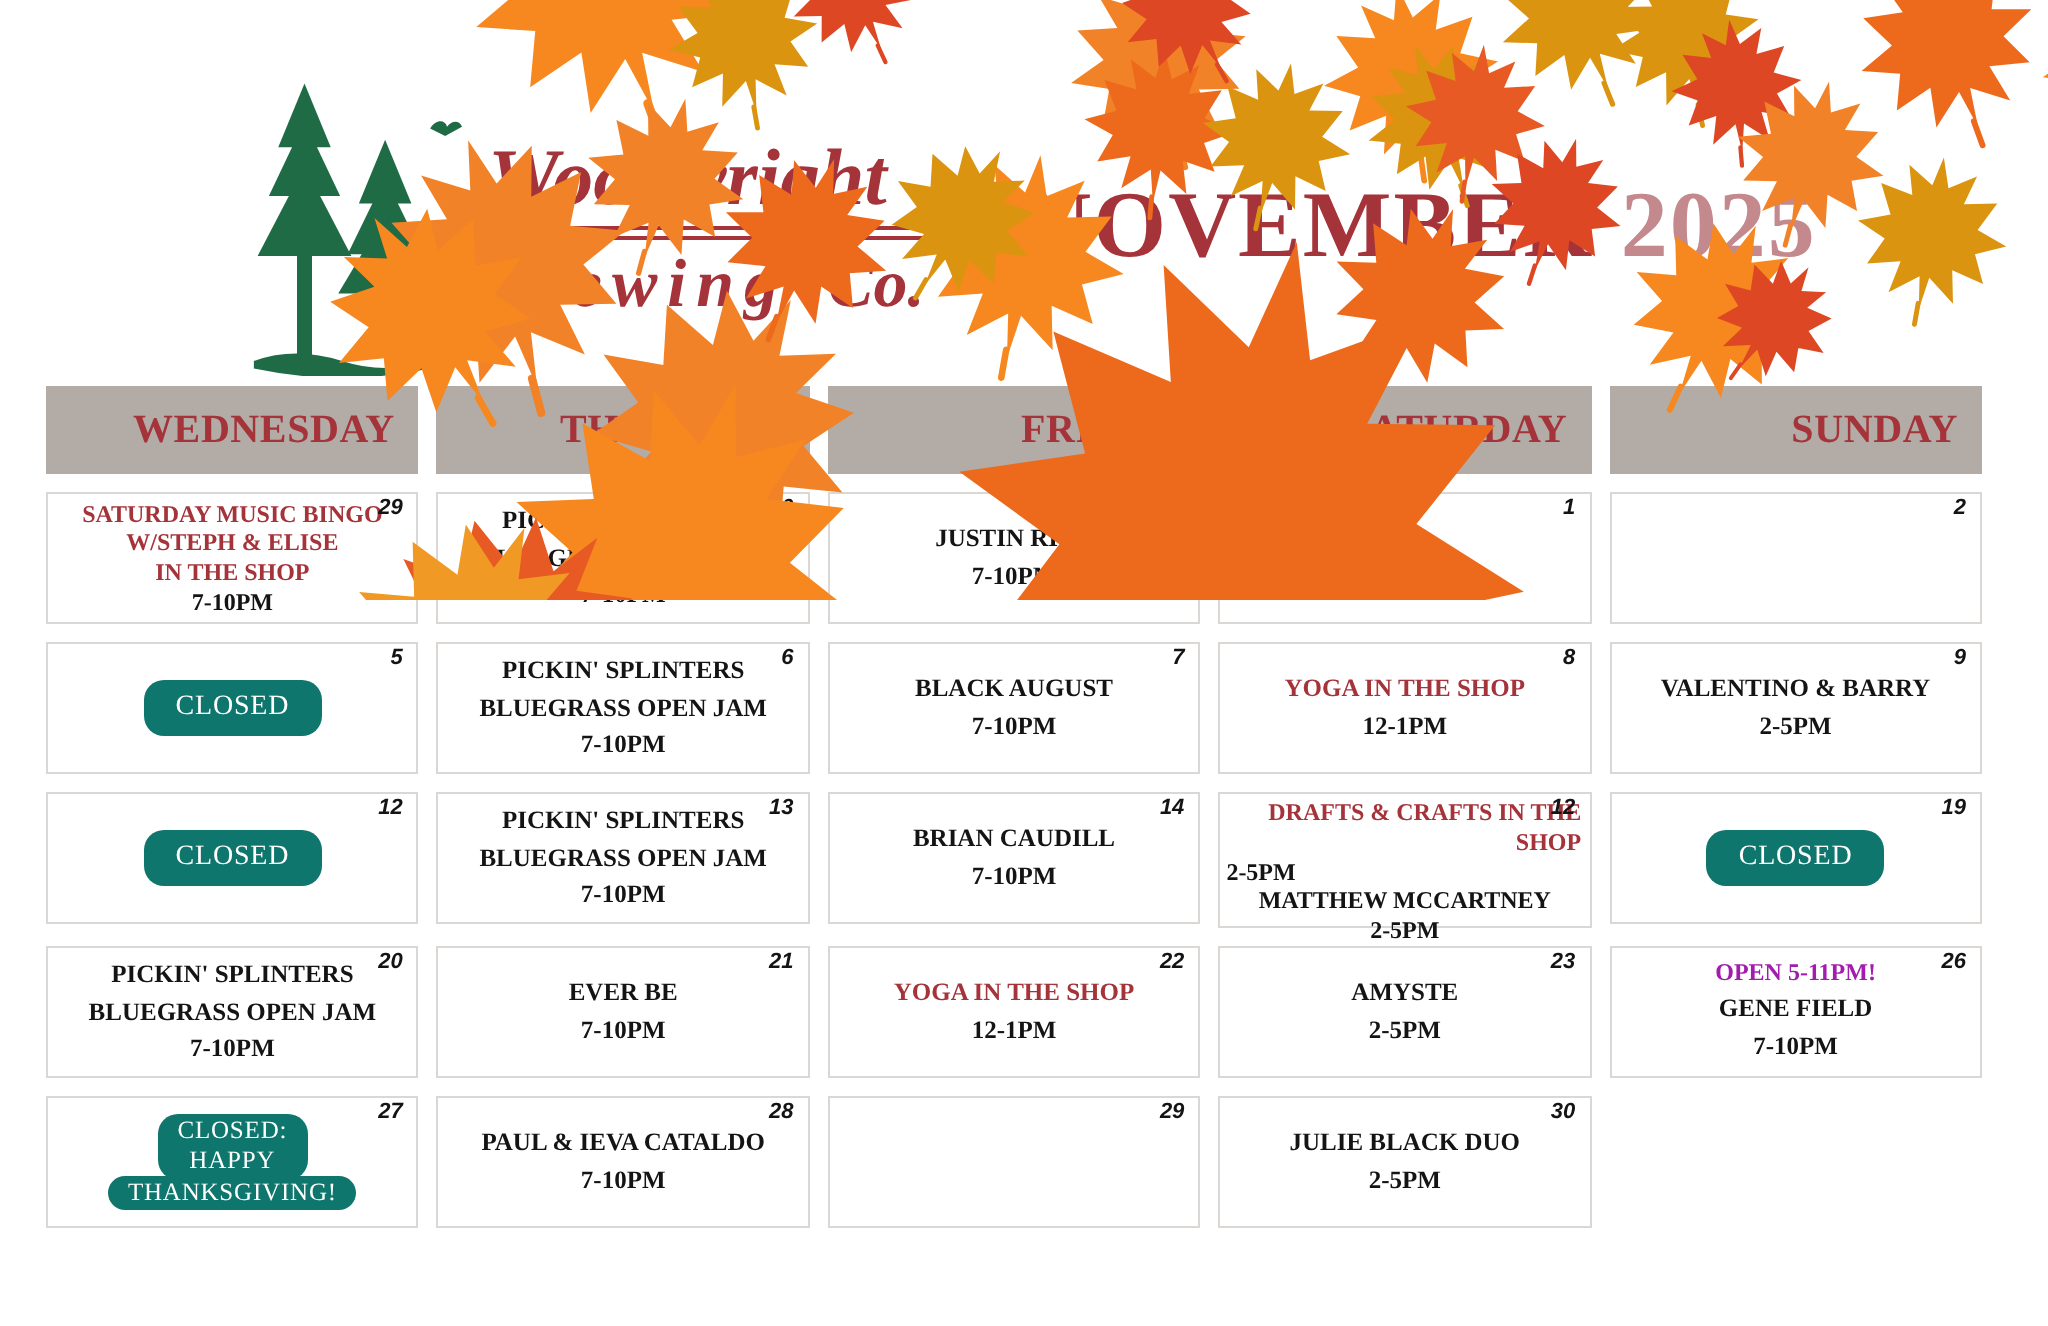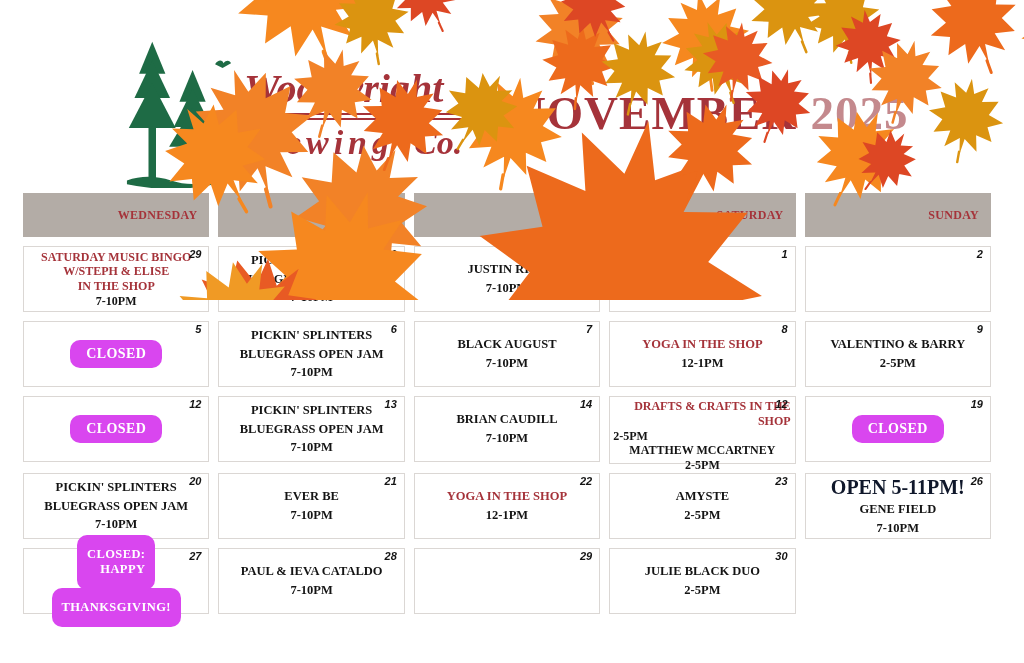--- a/index.html
+++ b/index.html
@@ -49,57 +49,57 @@
   
   .calendar {
     position:absolute; top:193px; left:23px; width:968px; z-index:4;
     display:grid; grid-template-columns:repeat(5, 1fr);
     column-gap:9px; row-gap:9px;
   }
   .day-header {
     background:#B3ACA6; height:44px;
     display:flex; align-items:center; justify-content:flex-end;
     padding-right:12px; box-sizing:border-box;
-    color:#A5333A; font-weight:bold; font-size:12px; letter-spacing:0.3px;
+    color:#A5333A; font-weight:bold; font-size:20px; letter-spacing:0.3px;
   }
   .cell {
     position:relative; background:#ffffff;
     border:1px solid #DBD7D4; height:64px; box-sizing:content-box;
     display:flex; flex-direction:column;
     align-items:center; justify-content:center;
     text-align:center; overflow:visible;
   }
   .cell.top { justify-content:flex-start; padding-top:2px; }
   .date-num {
     position:absolute; top:1px; right:7px;
     font-family:"Liberation Sans", sans-serif;
     font-weight:bold; font-size:11px; color:#141414; z-index:2;font-style:italic;
   }
   .line {
     font-weight:bold; font-size:12.5px; line-height:1.5;
     color:#141414; padding:0 4px;
   }
   .line.red { color:#A5333A; }
-  .line.red-large { color:#0f172a; font-size:20px; line-height:1.3; }
+  .line.red-large { color:#a21caf; font-size:12px; line-height:1.3; }
   .line.red-small-left, .line.black-small-left {
     font-size:10px; line-height:1.15; align-self:flex-start;
     text-align:right; padding-left:3px;
   }
   .line.red-small-left { color:#A5333A; }
   .cell.compact .line { line-height:1.23; font-size:12px; }
 
   .badge-stack { display:flex; flex-direction:column; align-items:center; z-index:1; }
   .badge-part {
-    background:#d946ef; color:#ffffff;
-    font-weight:bold; font-size:14px; line-height:1.3;
+    background:#0f766e; color:#ffffff;
+    font-weight:normal; font-size:14px; line-height:1.3;
     padding:5px 16px; border-radius:10px; letter-spacing:0.4px;
-    text-align:right;
+    text-align:center;
   }
   .badge-stack.multi .badge-part {
-    font-size:12.5px; line-height:1.25; padding:12px 10px; margin:-1px 0;
+    font-size:12.5px; line-height:1.25; padding:1px 10px; margin:-1px 0;
   }
 </style>
 </head>
 <body>
 
 <div class="page">
 
   <svg class="leaves" width="1024" height="300" viewBox="0 0 1024 300" aria-hidden="true">
     <defs>
       <symbol id="leaf" viewBox="0 0 100 110" overflow="visible">

